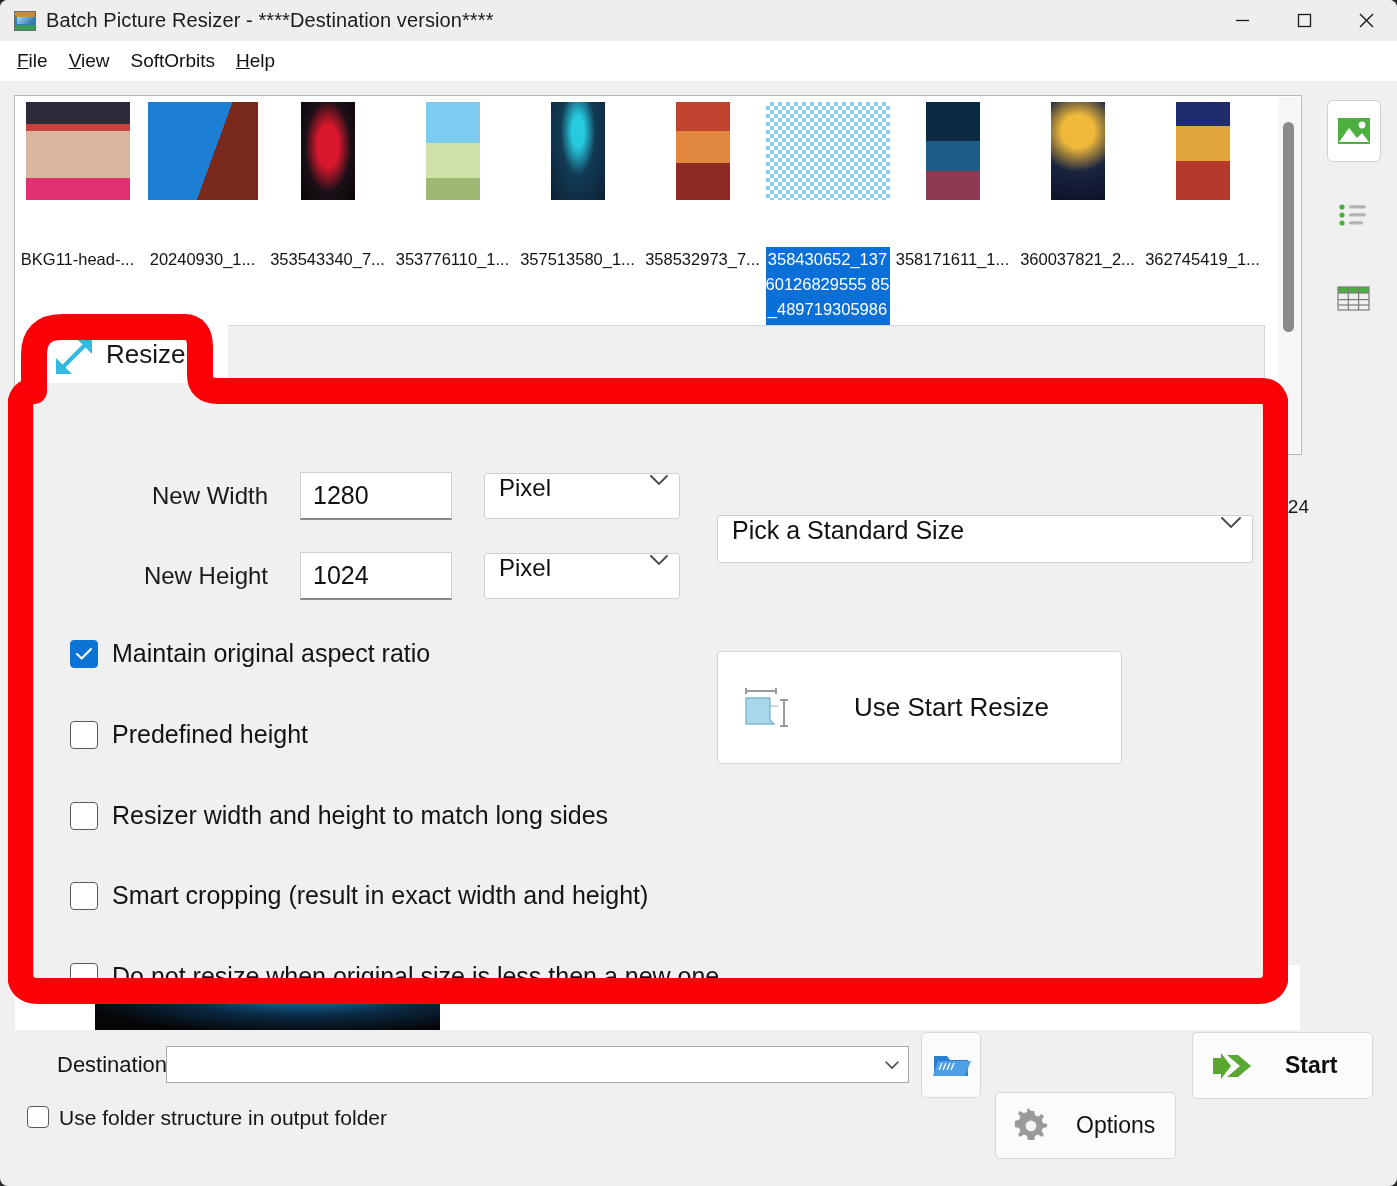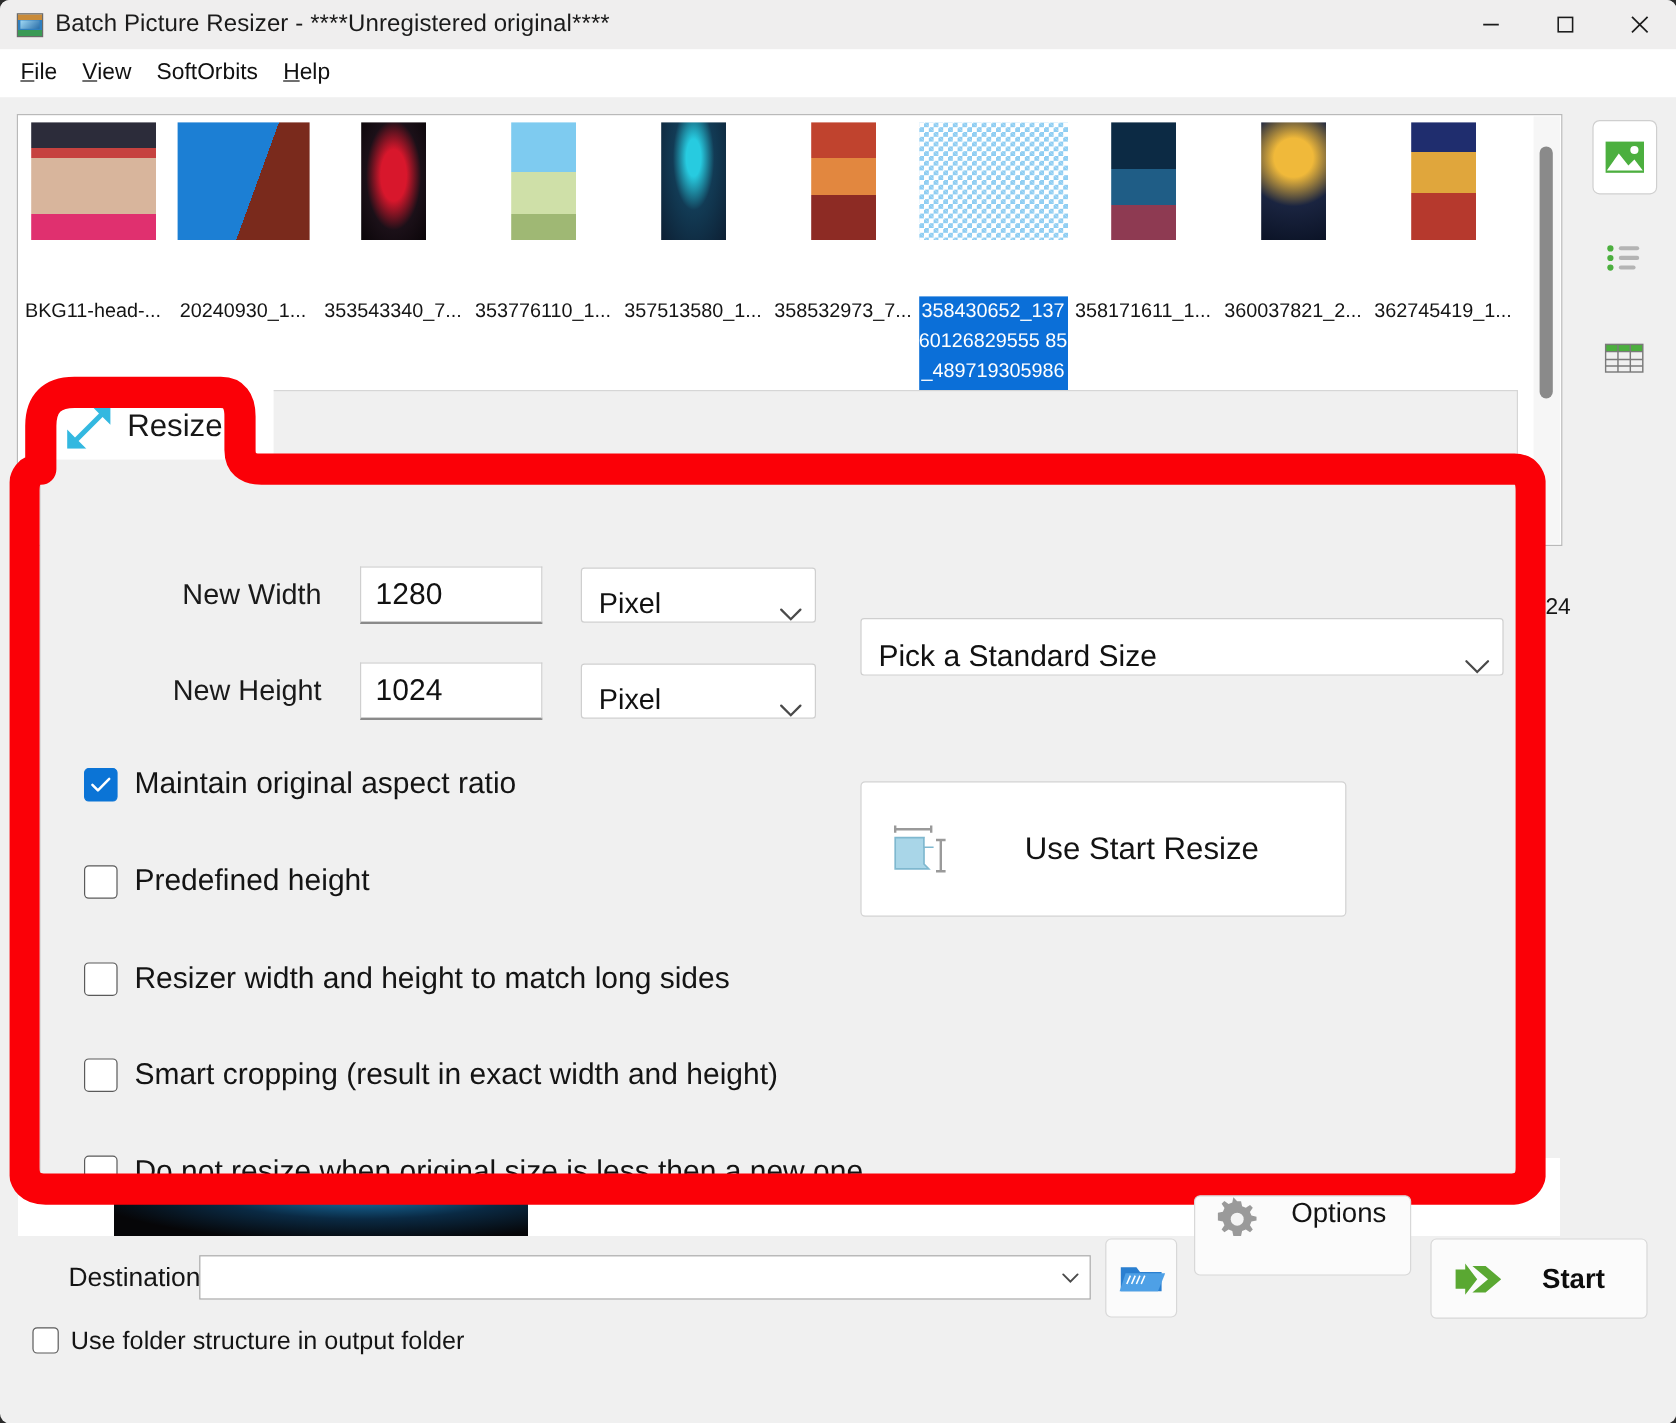--- a/index.html
+++ b/index.html
@@ -157,21 +157,21 @@
 
   .textbox {
     width: 152px; height: 48px; background: #ffffff;
     border: 1px solid #cfcfcf; border-bottom: 2px solid #8a8a8a;
     display: flex; align-items: center; padding-left: 12px;
     font-size: 25px; color: #111;
   }
   .combo {
     width: 196px; height: 46px; background: #ffffff;
     border: 1px solid #cfcfcf; border-radius: 3px;
-    display: flex; align-items: flex-end; padding: 0 10px 0 14px;
+    display: flex; align-items: flex-start; padding: 0 10px 0 14px;
     font-size: 24px; color: #111; justify-content: space-between;
   }
   .combo.wide { width: 536px; height: 48px; font-size: 25px; }
   .chev { color: #4a4a4a; display: flex; }
 
   .cb-row { position: absolute; display: flex; align-items: center; gap: 14px; }
   .cbox {
     width: 28px; height: 28px; border: 1.6px solid #5a5a5a; border-radius: 4px;
     background: #ffffff; flex: none; display: flex; align-items: center; justify-content: center;
   }
@@ -194,43 +194,43 @@
     position: absolute; left: 166px; top: 1046px; width: 743px; height: 37px;
     background: #ffffff; border: 1px solid #a9a9a9;
     display: flex; align-items: center; justify-content: flex-end; padding-right: 8px;
   }
   .foldbtn {
     position: absolute; left: 921px; top: 1032px; width: 60px; height: 66px;
     background: #fbfbfb; border: 1px solid #d8d8d8; border-radius: 5px;
     display: flex; align-items: center; justify-content: center;
   }
   .optbtn {
-    position: absolute; left: 995px; top: 996px; width: 181px; height: 67px;
+    position: absolute; left: 995px; top: 1092px; width: 181px; height: 67px;
     background: #fbfbfb; border: 1px solid #d8d8d8; border-radius: 5px;
-    display: flex; gap: 26px; padding-left: 16px;
+    display: flex; align-items: center; gap: 26px; padding-left: 16px;
   }
   .optbtn .lbl { font-size: 23px; color: #131313; }
   .startbtn {
     position: absolute; left: 1192px; top: 1032px; width: 181px; height: 67px;
     background: #fbfbfb; border: 1px solid #d8d8d8; border-radius: 5px;
     display: flex; align-items: center; gap: 30px; padding-left: 18px;
   }
   .startbtn .lbl { font-size: 23px; color: #0d0d0d; font-weight: bold; }
   .folder-cb { position: absolute; left: 27px; top: 1106px; display: flex; align-items: flex-start; gap: 10px; }
   .folder-cb .cbox { width: 22px; height: 22px; border-width: 1.4px; }
   .folder-cb .cblabel { font-size: 21px; }
 </style>
 </head>
 <body>
 
 <div id="app">
 
   <div class="titlebar">
     <div class="app-icon"></div>
-    <div class="title-text">Batch Picture Resizer - ****Unregistered original****</div>
+    <div class="title-text">Batch Picture Resizer - ****Destination version****</div>
     <div class="wincontrols">
       <div class="wbtn">
         <svg width="15" height="15" viewBox="0 0 15 15">
             <line x1="1" y1="7.5" x2="14" y2="7.5" stroke="#1b1b1b" stroke-width="1.3"></line>
           </svg>
       </div>
       <div class="wbtn">
         <svg width="15" height="15" viewBox="0 0 15 15">
             <rect x="1.5" y="1.5" width="12" height="12" fill="none" stroke="#1b1b1b" stroke-width="1.3"></rect>
           </svg>

